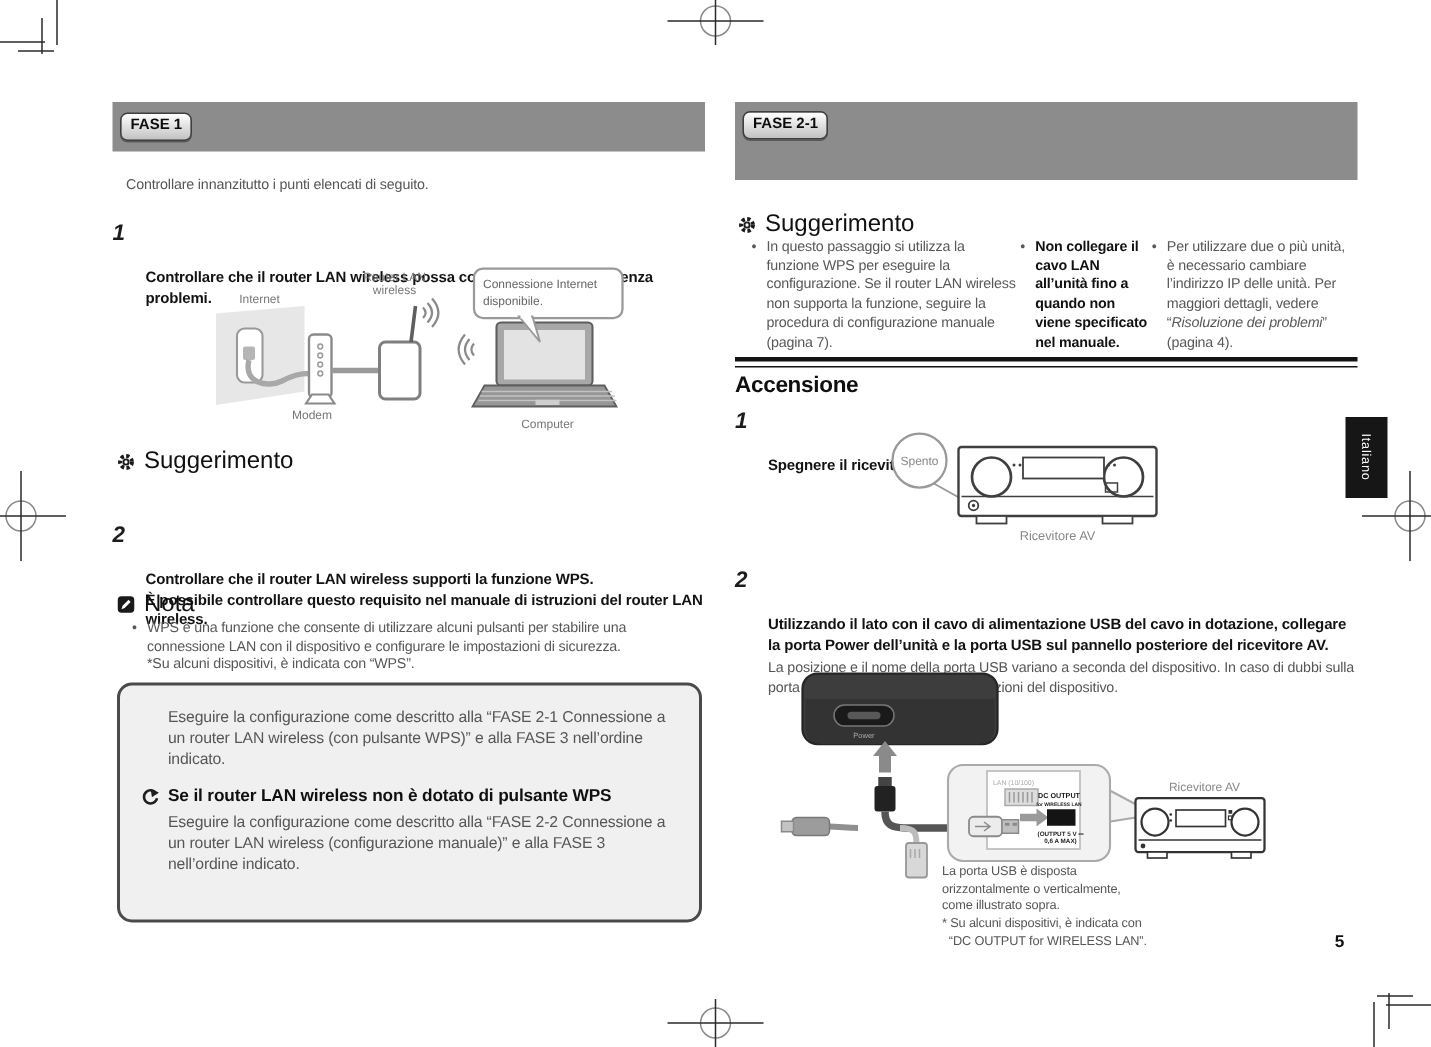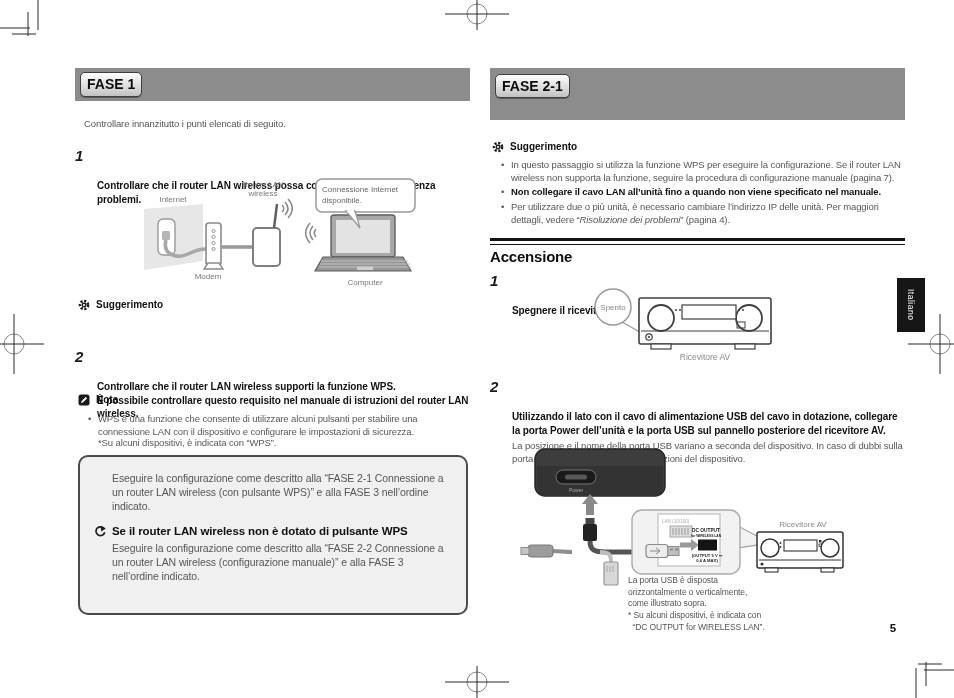--- a/index.html
+++ b/index.html
@@ -7,33 +7,33 @@
         font-family:"Liberation Sans",sans-serif;color:#333;}
   .abs{position:absolute;}
   svg{display:block;}
   svg text{font-family:"Liberation Sans",sans-serif;}
 
   
   .fase-bar{background:#8c8c8c;color:#fff;display:flex;gap:9px;box-sizing:border-box;padding-left:5px;}
   .fase-bar.one{align-items:center;height:33px;}
   .fase-bar.two{align-items:flex-start;height:52px;padding-top:6px;}
   .fase-badge{background:linear-gradient(#ffffff,#c2c2c2);border:1px solid #3f3f3f;border-radius:5px;
-              color:#0d0d0d;font-weight:bold;font-size:14px;line-height:1.45;padding:1px 6px;
+              color:#0d0d0d;font-weight:bold;font-size:10px;line-height:1.45;padding:1px 6px;
               white-space:nowrap;box-shadow:0 1px 0 rgba(0,0,0,.35);}
   .fase-title{font-weight:bold;font-size:15px;line-height:1.35;letter-spacing:.2px;}
 
   
   .step{display:flex;gap:8px;}
   .step-num{font-size:15px;font-weight:bold;font-style:italic;color:#1c1c1c;width:14px;flex:none;line-height:1;padding-top:1px;}
   .step-text{font-size:10px;font-weight:bold;color:#121212;line-height:1.36;letter-spacing:-.1px;white-space:pre-line;margin-top:32px;}
   .step-sub{font-size:9.5px;font-weight:normal;color:#565656;line-height:1.33;letter-spacing:-.1px;}
 
   
-  .hint{display:flex;align-items:flex-start;gap:6px;font-weight:bold;font-size:10px;color:#101010;}
-  .bullets{display:flex;flex-direction:column;gap:2px;}
+  .hint{display:flex;align-items:center;gap:6px;font-weight:normal;font-size:16px;color:#101010;}
+  .bullets{display:flex;flex-direction:row;gap:2px;}
   .bullet{display:flex;font-size:9.5px;color:#585858;line-height:1.34;letter-spacing:-.12px;}
   .bullet .dot{width:10px;flex:none;}
   .bullet .dot::before{content:"•";}
   .bullet.bold .btext{font-weight:bold;color:#111;}
   .footnote{font-size:9.5px;color:#585858;letter-spacing:-.12px;}
 
   
   .wps-box{border:2px solid #4a4a4a;border-radius:10px;background:#f0f0f0;box-sizing:border-box;padding:10px 14px;}
   .box-item-title{display:flex;align-items:center;gap:6px;font-weight:bold;font-size:11.5px;color:#101010;letter-spacing:-.1px;}
   .box-item-text{font-size:10.5px;color:#565656;line-height:1.35;margin:4px 0 11px 18px;letter-spacing:-.1px;}

